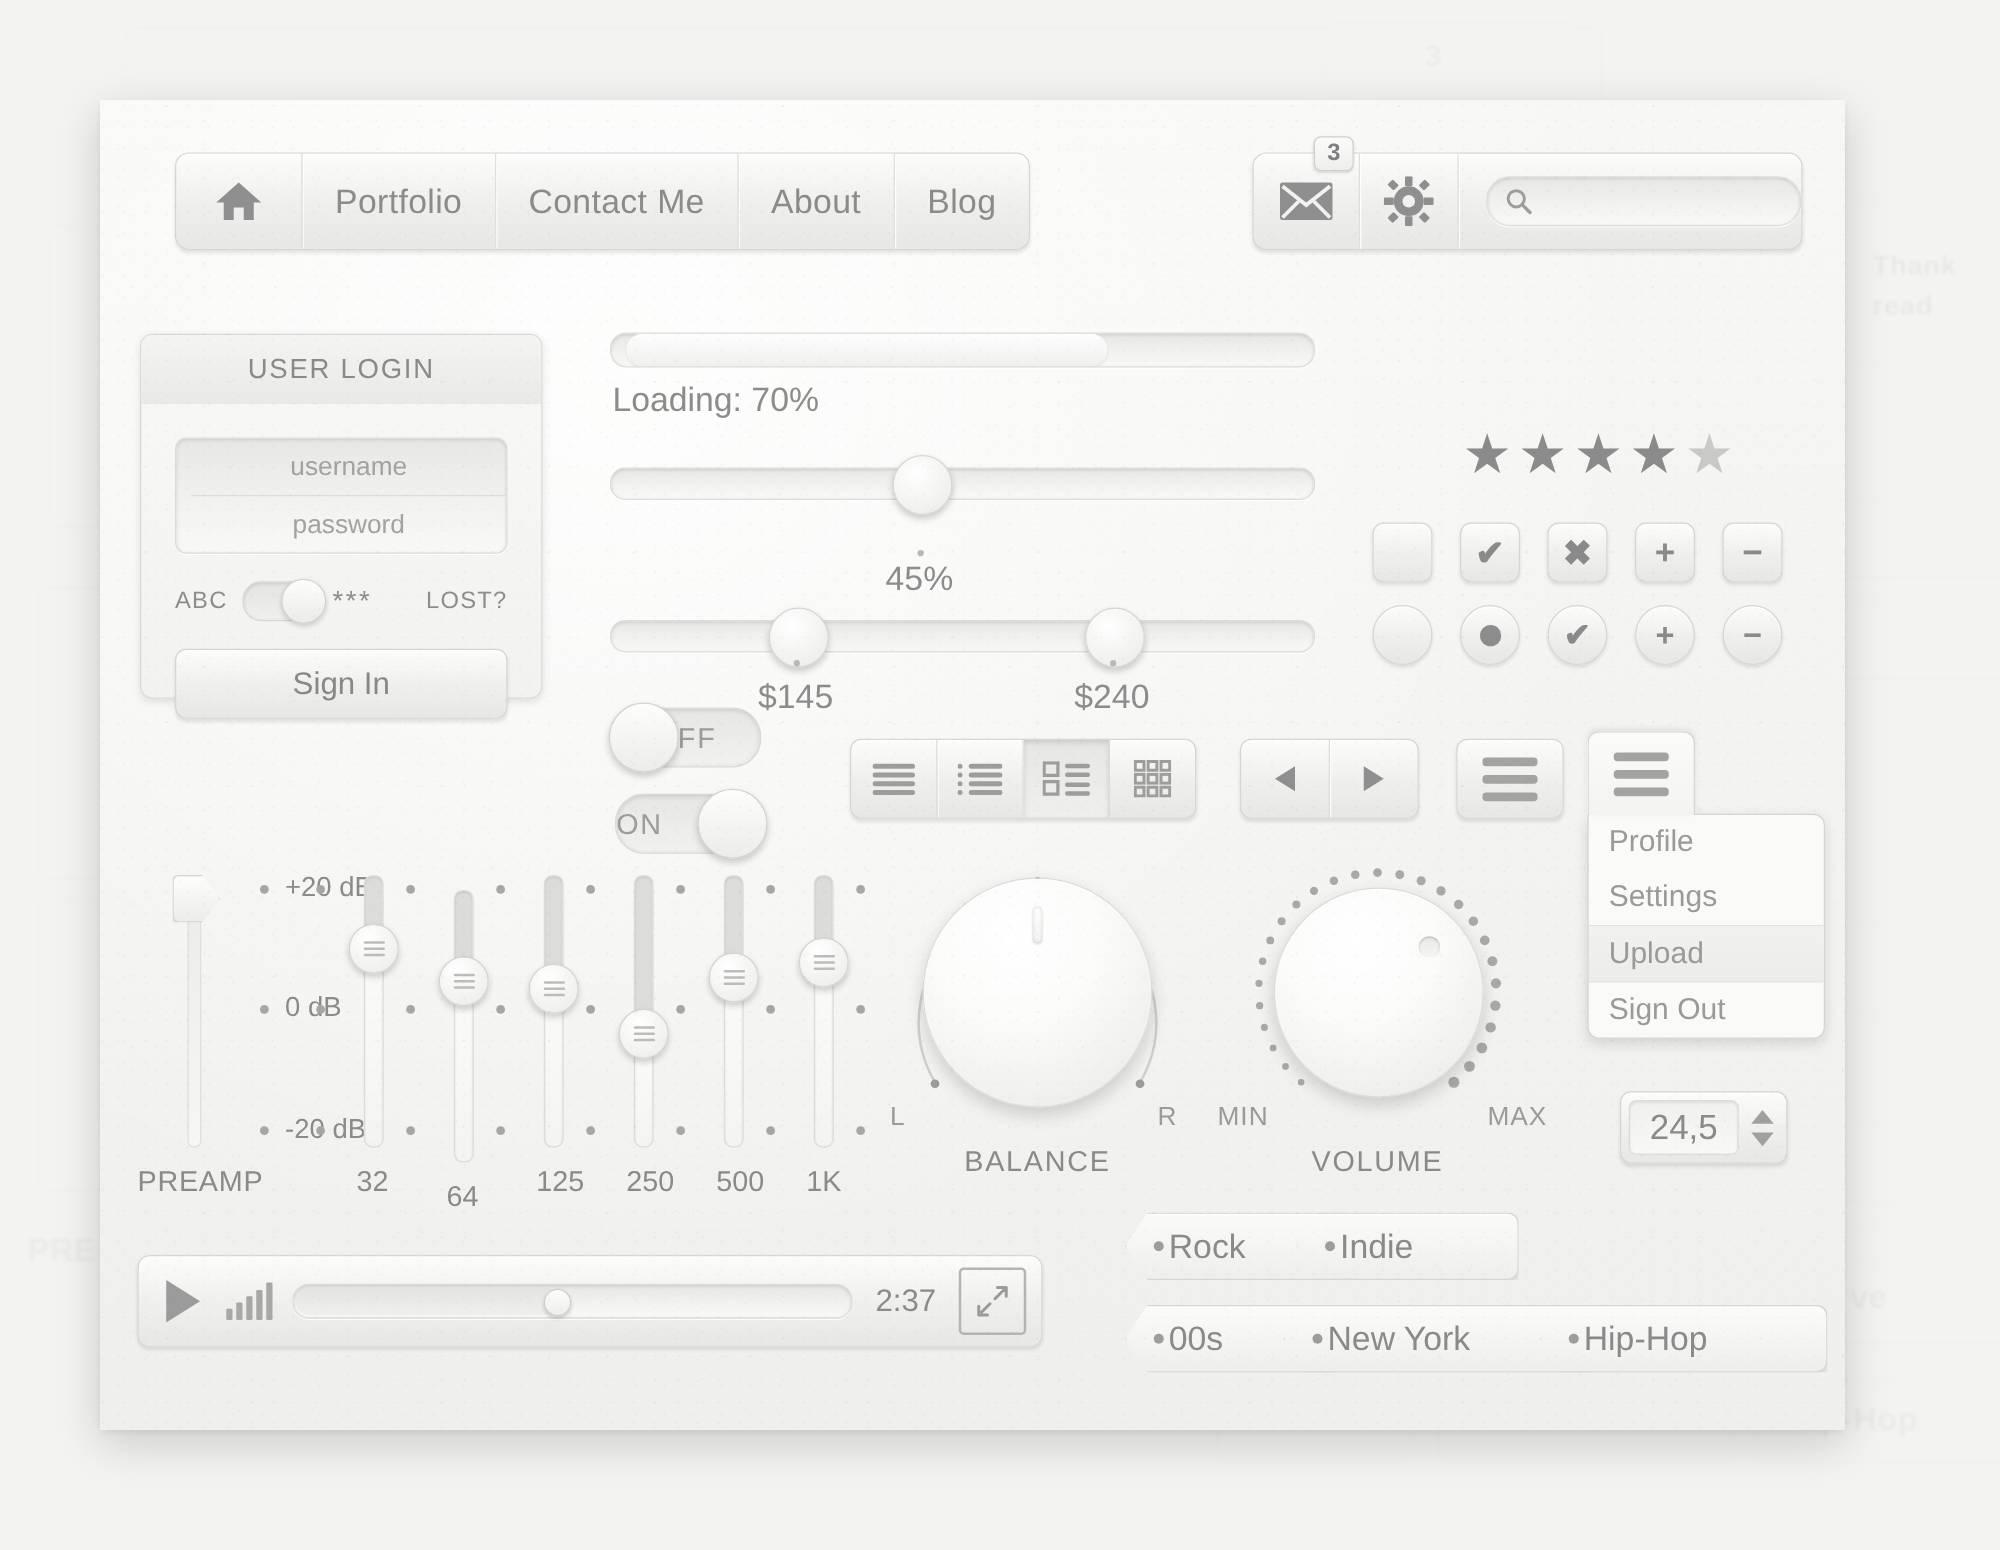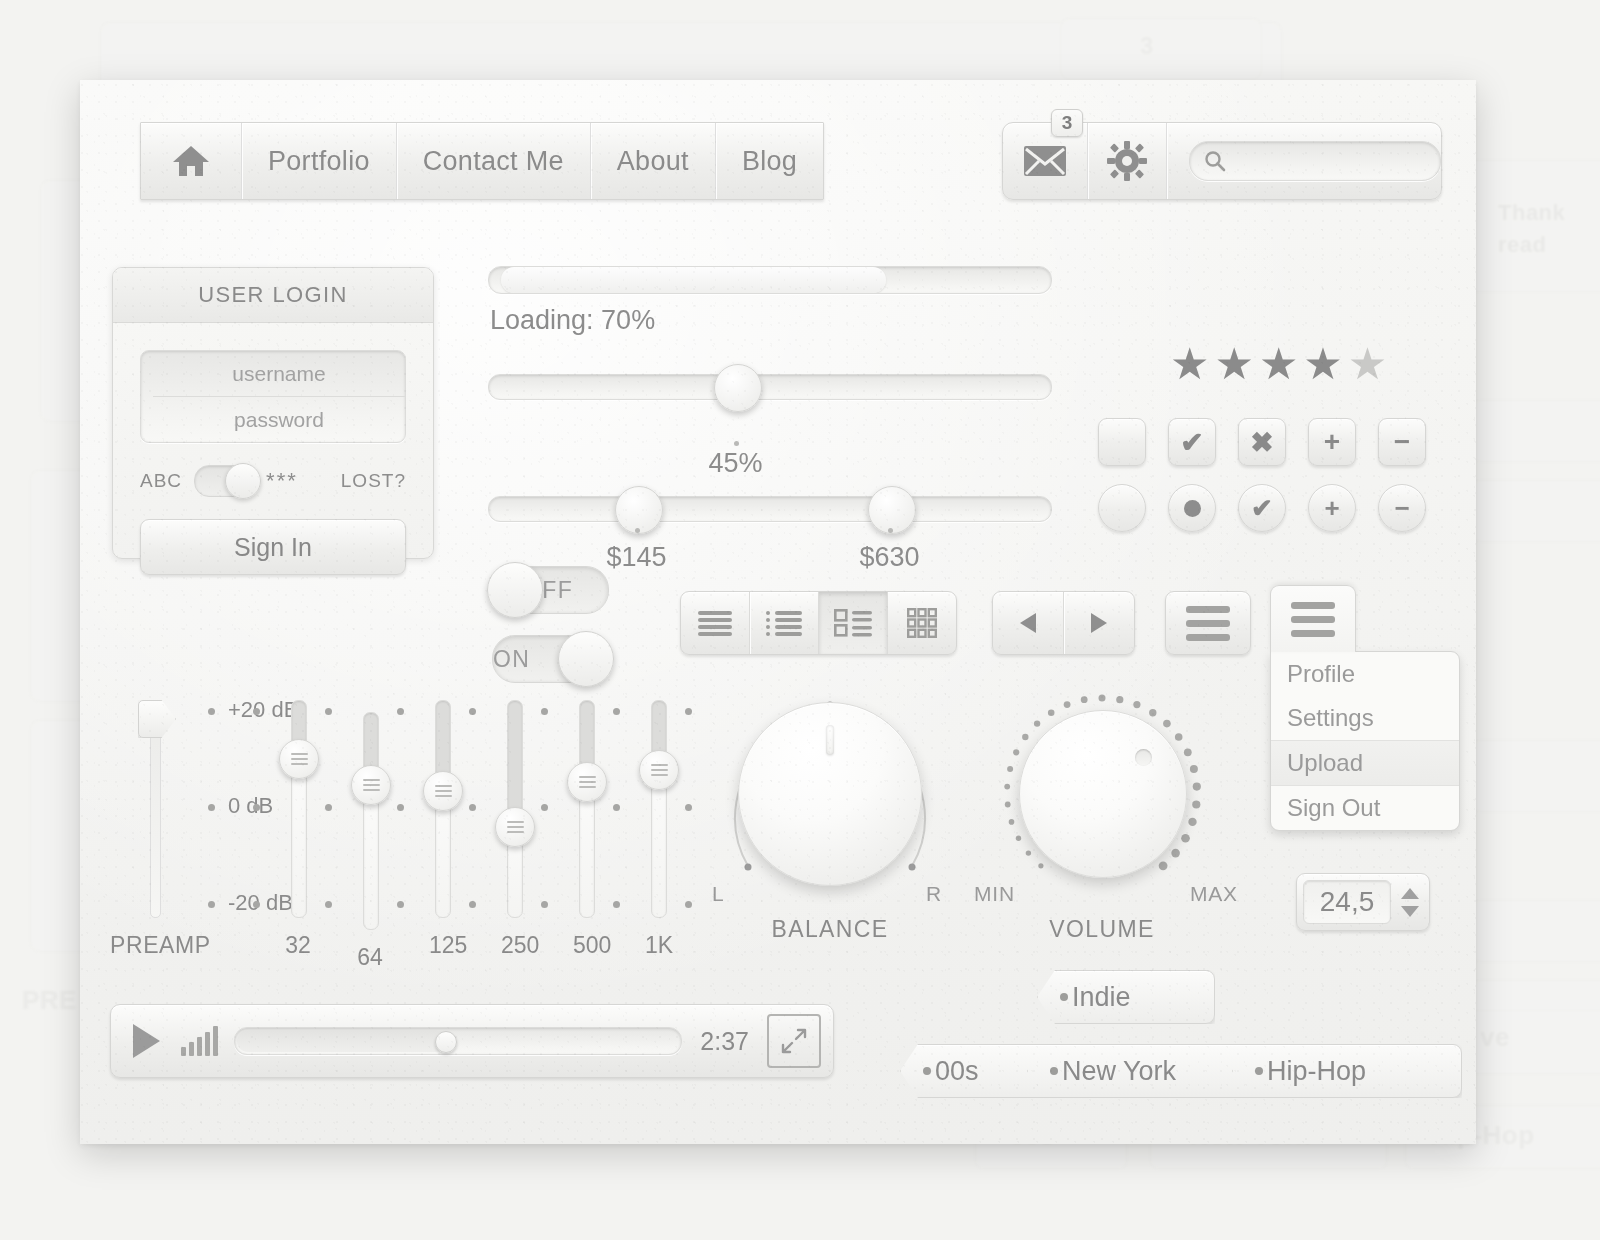--- a/index.html
+++ b/index.html
@@ -48,21 +48,21 @@
     box-shadow:0 1px 0 rgba(255,255,255,.95) inset,0 2px 3px rgba(0,0,0,.10);
   }
   .inset{
     background:linear-gradient(180deg,#e7e7e5 0%,#f4f4f2 70%,#f8f8f6 100%);
     border:1px solid #dcdcda;
     box-shadow:0 1px 3px rgba(0,0,0,.13) inset,0 1px 0 rgba(255,255,255,.9);
     padding-left:12px;
   }
 
   
-  #navbar{left:60px;top:42px;height:76px;border-radius:1px;display:flex;align-items:stretch;}
+  #navbar{left:60px;top:42px;height:76px;border-radius:11px;display:flex;align-items:stretch;}
   #navbar .nav-item{
     display:flex;align-items:center;justify-content:center;
     padding:0 26px;font-size:27px;color:#8b8b8b;
     border-right:1px solid #dedede;box-shadow:1px 0 0 rgba(255,255,255,.9);
     letter-spacing:.3px;cursor:pointer;
   }
   #navbar .nav-item:last-child{border-right:none;box-shadow:none;}
   #navbar .nav-item.home{padding:0 30px;}
 
   
@@ -357,21 +357,21 @@
   <div class="abs" id="s1-tick" style="top: 352px; left: 655.5px;">
     <span class="tickdot" style="position:relative;display:inline-block;"></span>
   </div>
   <div class="sliderval" id="s1-val" style="top: 368px; left: 655.5px;">45%</div>
 
   <div class="abs track inset" id="slider2" style="left:408px;top:390px;width:550px;">
     <div class="handle" id="s2-low" style="left: 148.5px;"></div>
     <div class="handle" id="s2-high" style="left: 401.5px;"></div>
   </div>
   <div class="sliderval" id="s2-lowval" style="top: 462px; left: 556.5px;">$145</div>
-  <div class="sliderval" id="s2-highval" style="top: 462px; left: 809.5px;">$630</div>
+  <div class="sliderval" id="s2-highval" style="top: 462px; left: 809.5px;">$240</div>
 
 
   <div id="stars" class="abs">
       <span>★</span>
       <span>★</span>
       <span>★</span>
       <span>★</span>
       <span class="off">★</span>
     </div>
 
@@ -663,20 +663,24 @@
     <div id="ptime">2:37</div>
     <div id="fs">
       <svg width="26" height="26" viewBox="0 0 26 26">
         <path d="M24 2 L15 11 M24 2 L24 9 M24 2 L17 2" stroke="#9b9b9b" stroke-width="2.4" fill="none" stroke-linecap="round"></path>
         <path d="M2 24 L11 15 M2 24 L2 17 M2 24 L9 24" stroke="#9b9b9b" stroke-width="2.4" fill="none" stroke-linecap="round"></path>
       </svg>
     </div>
   </div>
 
   <div id="tagarea" class="abs" style="left:820px;top:890px;width:560px;height:160px;">
+      <div class="tag" style="left: 0px; top: 0px; width: 125px;">
+        <span class="bullet"></span>
+        <span>Rock</span>
+      </div>
       <div class="tag" style="left: 137px; top: 0px; width: 120px;">
         <span class="bullet"></span>
         <span>Indie</span>
       </div>
       <div class="tag" style="left: 0px; top: 74px; width: 115px;">
         <span class="bullet"></span>
         <span>00s</span>
       </div>
       <div class="tag" style="left: 127px; top: 74px; width: 193px;">
         <span class="bullet"></span>

